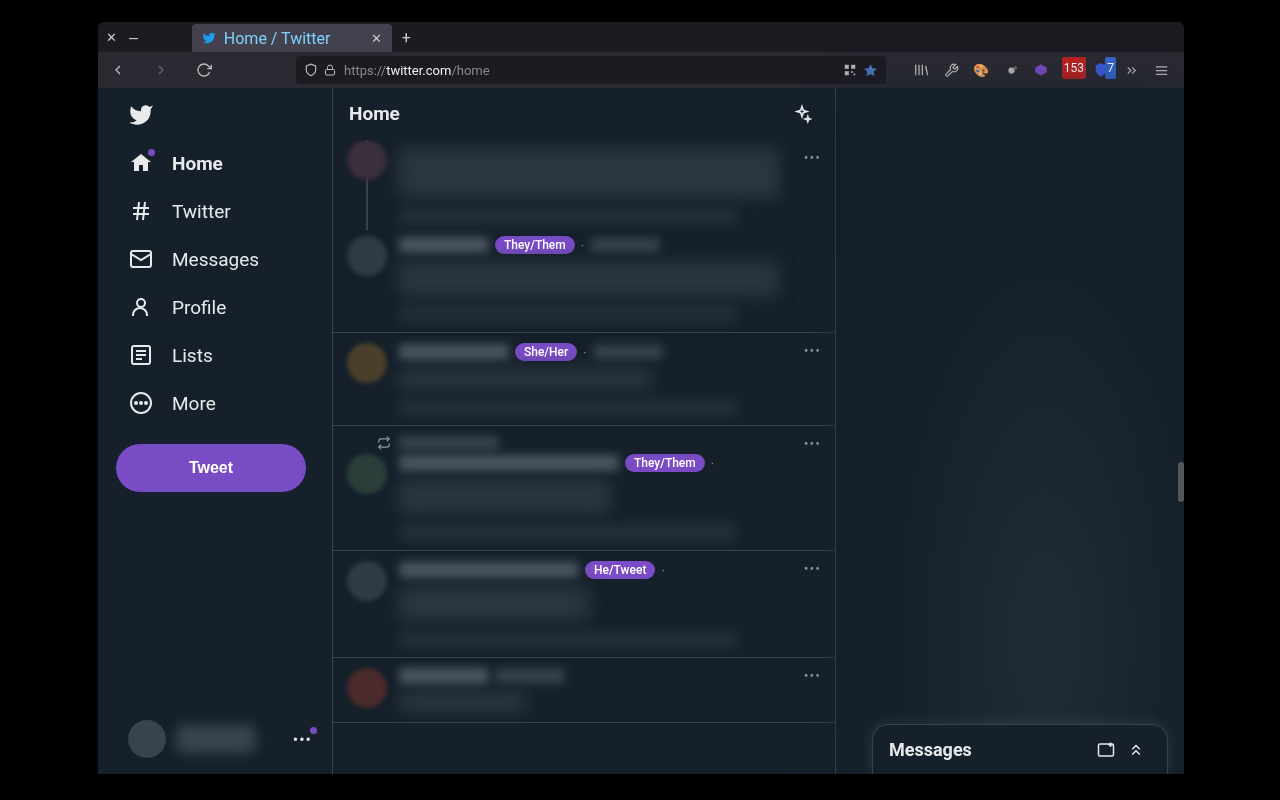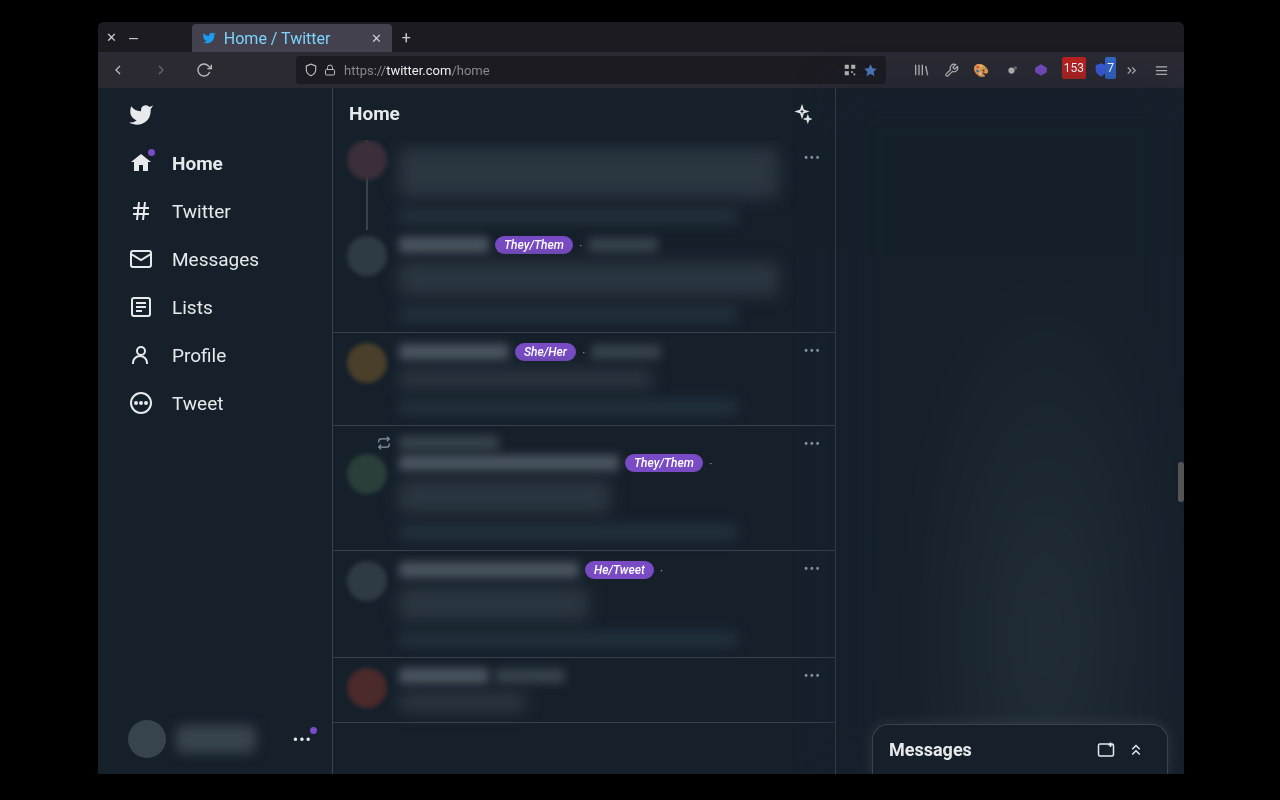--- a/index.html
+++ b/index.html
@@ -40,21 +40,21 @@
   .avatar-sm { width:38px; height:38px; border-radius:50%; background:#38444d; }
   .acc-text { filter: blur(6px); background:#38444d; width:80px; height:28px; border-radius:8px;}
   .acc-more { margin-left:auto; font-size:16px; color:#e7e9ea; letter-spacing:1px; position:relative;}
   .acc-more .nav-dot { top:-3px; right:-5px;}
   .main { width: 504px; border-left:1px solid #38444d; border-right:1px solid #38444d; display:flex; flex-direction:column; overflow:hidden;}
   .main-header { height:52px; display:flex; align-items:center; justify-content:space-between; padding:0 16px; border-bottom:1px solid rgba(56,68,77,0);}
   .main-title { font-size:19px; font-weight:700; color:#e7e9ea;}
   .sparkle-btn { width:34px; height:34px; display:flex; align-items:center; justify-content:center; border-radius:50%; cursor:pointer; color:#e7e9ea;}
   .feed { flex:1; overflow-y:auto; }
   .tweet-item { border-bottom:1px solid #38444d; padding:10px 14px; position:relative; }
-  .tweet-row { display:flex; gap:12px;font-style:italic; }
+  .tweet-row { display:flex; gap:12px; }
   .tw-avatar { width:40px; height:40px; border-radius:50%; background:#2f3b44; flex-shrink:0; filter: blur(2px);}
   .tw-body { flex:1; min-width:0;}
   .tw-head { display:flex; align-items:center; gap:6px; flex-wrap:wrap;}
   .tw-name-blur { height:16px; width:90px; background:#4a5560; border-radius:4px; filter:blur(5px);}
   .tw-handle-blur { height:14px; width:70px; background:#38444d; border-radius:4px; filter:blur(5px);}
   .pronoun-pill { background:#794bc4; color:#fff; font-size:12px; padding:2px 9px; border-radius:999px; font-weight:500;}
   .tw-dot { color:#8899a6; font-size:13px;}
   .tw-content-blur { margin-top:8px; height:34px; width:90%; background:#2a3640; border-radius:6px; filter:blur(8px);}
   .tw-content-blur.tall { height:50px; }
   .tw-content-blur.short { height:20px; width:60%;}
@@ -222,49 +222,50 @@
               <svg width="24" height="24" viewBox="0 0 24 24" fill="none" stroke="#e7e9ea" stroke-width="2">
                 <rect x="2" y="4" width="20" height="16" rx="2"></rect>
                 <polyline points="2,7 12,13 22,7"></polyline>
               </svg>
             </span>
           <span class="nav-label">Messages</span>
         </div>
         <div class="nav-item">
           <span class="nav-icon">
               <svg width="24" height="24" viewBox="0 0 24 24" fill="none" stroke="#e7e9ea" stroke-width="2">
+                <circle cx="12" cy="8" r="4"></circle>
+                <path d="M4 21v-1a7 7 0 0114 0v1"></path>
+              </svg>
+            </span>
+          <span class="nav-label">Profile</span>
+        </div>
+        <div class="nav-item">
+          <span class="nav-icon">
+              <svg width="24" height="24" viewBox="0 0 24 24" fill="none" stroke="#e7e9ea" stroke-width="2">
                 <rect x="3" y="3" width="18" height="18" rx="2"></rect>
                 <line x1="7" y1="8" x2="17" y2="8"></line>
                 <line x1="7" y1="12" x2="17" y2="12"></line>
                 <line x1="7" y1="16" x2="13" y2="16"></line>
               </svg>
             </span>
           <span class="nav-label">Lists</span>
-        </div>
-        <div class="nav-item">
-          <span class="nav-icon">
-              <svg width="24" height="24" viewBox="0 0 24 24" fill="none" stroke="#e7e9ea" stroke-width="2">
-                <circle cx="12" cy="8" r="4"></circle>
-                <path d="M4 21v-1a7 7 0 0114 0v1"></path>
-              </svg>
-            </span>
-          <span class="nav-label">Profile</span>
         </div>
         <div class="nav-item">
           <span class="nav-icon">
               <svg width="24" height="24" viewBox="0 0 24 24" fill="none" stroke="#e7e9ea" stroke-width="2">
                 <circle cx="12" cy="12" r="10"></circle>
                 <circle cx="7" cy="12" r="1" fill="#e7e9ea"></circle>
                 <circle cx="12" cy="12" r="1" fill="#e7e9ea"></circle>
                 <circle cx="17" cy="12" r="1" fill="#e7e9ea"></circle>
               </svg>
             </span>
-          <span class="nav-label">Tweet</span>
-        </div>
-      </div>
+          <span class="nav-label">More</span>
+        </div>
+      </div>
+      <button class="tweet-btn">Tweet</button>
       <div class="account-switcher">
         <div class="avatar-sm"></div>
         <div class="acc-text"></div>
         <span class="acc-more">•••<span class="nav-dot"></span></span>
       </div>
     </nav>
 
     <main class="main">
       <div class="main-header">
         <span class="main-title">Home</span>

